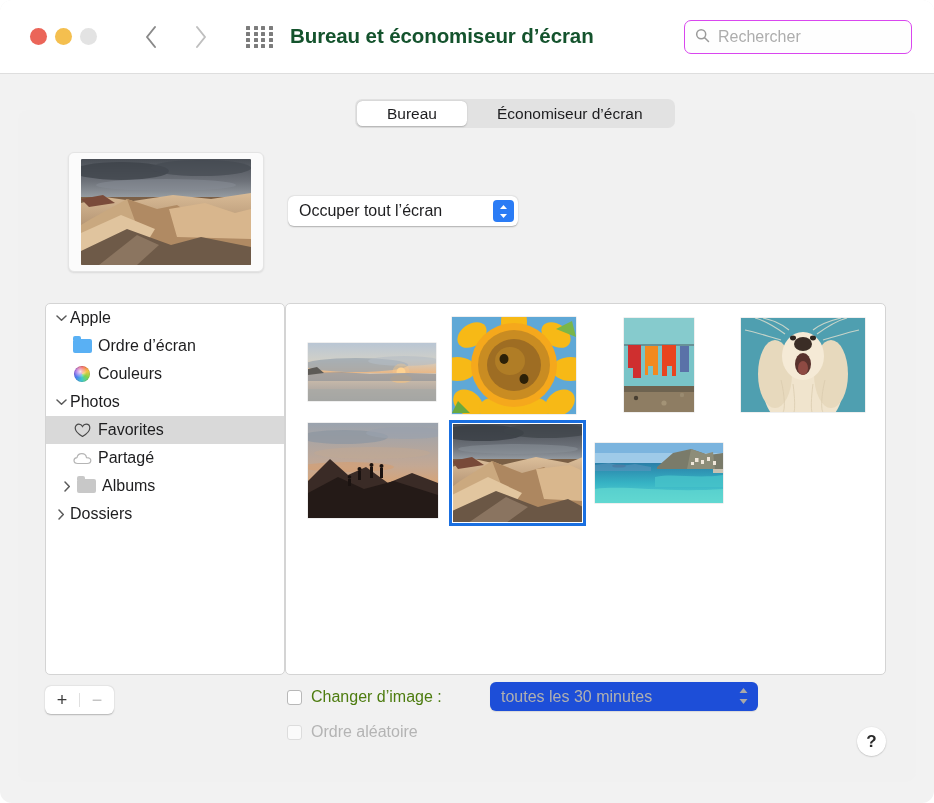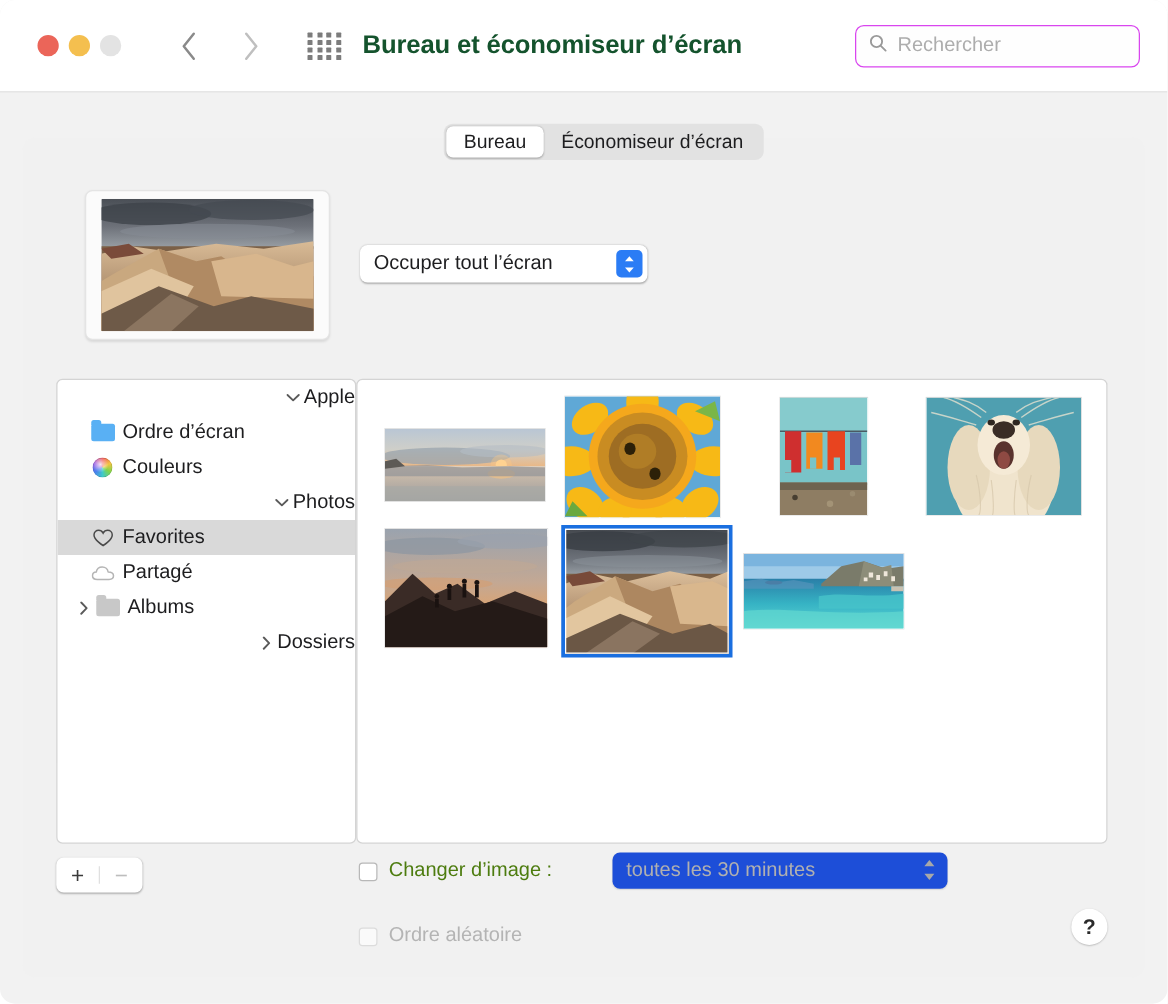--- a/index.html
+++ b/index.html
@@ -133,21 +133,21 @@
     border-radius: 7px;
     display: flex;
     align-items: stretch;
     padding: 2px;
     box-sizing: border-box;
   }
   .tab {
     display: flex;
     align-items: center;
     justify-content: center;
-    padding: 0 14px;
+    padding: 0 30px;
     font-size: 15.5px;
     color: #1d1d1f;
     border-radius: 5.5px;
     white-space: nowrap;
     cursor: default;
   }
   .tab.active {
     background: #ffffff;
     box-shadow: 0 0.5px 1.5px rgba(0,0,0,0.22);
   }
@@ -232,21 +232,21 @@
     flex: 0 0 18px;
   }
   .srow .ico {
     width: 20px; height: 16px;
     margin-right: 6px;
     flex: 0 0 20px;
     display: flex;
     align-items: center;
     justify-content: center;
   }
-  .indent-0 { padding-left: 6px; justify-content: flex-end; }
+  .indent-0 { padding-left: 6px; }
   .indent-1 { padding-left: 26px; }
   .indent-1b { padding-left: 12px; }
 
   .folder-blue {
     width: 19px; height: 14px;
     background: #59b0f4;
     border-radius: 2px 2px 2px 2px;
     position: relative;
   }
   .folder-blue::before {
@@ -774,21 +774,21 @@
     <span class="ar-btn">+</span>
     <span class="ar-sep"></span>
     <span class="ar-btn disabled">−</span>
   </div>
 
   <div class="opt-row" style="left:287px; top:688px;">
     <span class="cbox"></span>
     <span class="opt-label">Changer d’image :</span>
   </div>
 
-  <div class="opt-row" style="left:287px; top:723px;margin-top:17px;">
+  <div class="opt-row" style="left:287px; top:723px;">
     <span class="cbox dim"></span>
     <span class="opt-label dim">Ordre aléatoire</span>
   </div>
 
   <div class="interval-popup">
     <span class="label">toutes les 30 minutes</span>
     <span class="stepper-gray">
       <svg width="11" height="18" viewBox="0 0 11 18">
           <path d="M5.5 1 L9.5 6 L1.5 6 Z" fill="#a8a8a8"></path>
           <path d="M5.5 17 L9.5 12 L1.5 12 Z" fill="#a8a8a8"></path>

